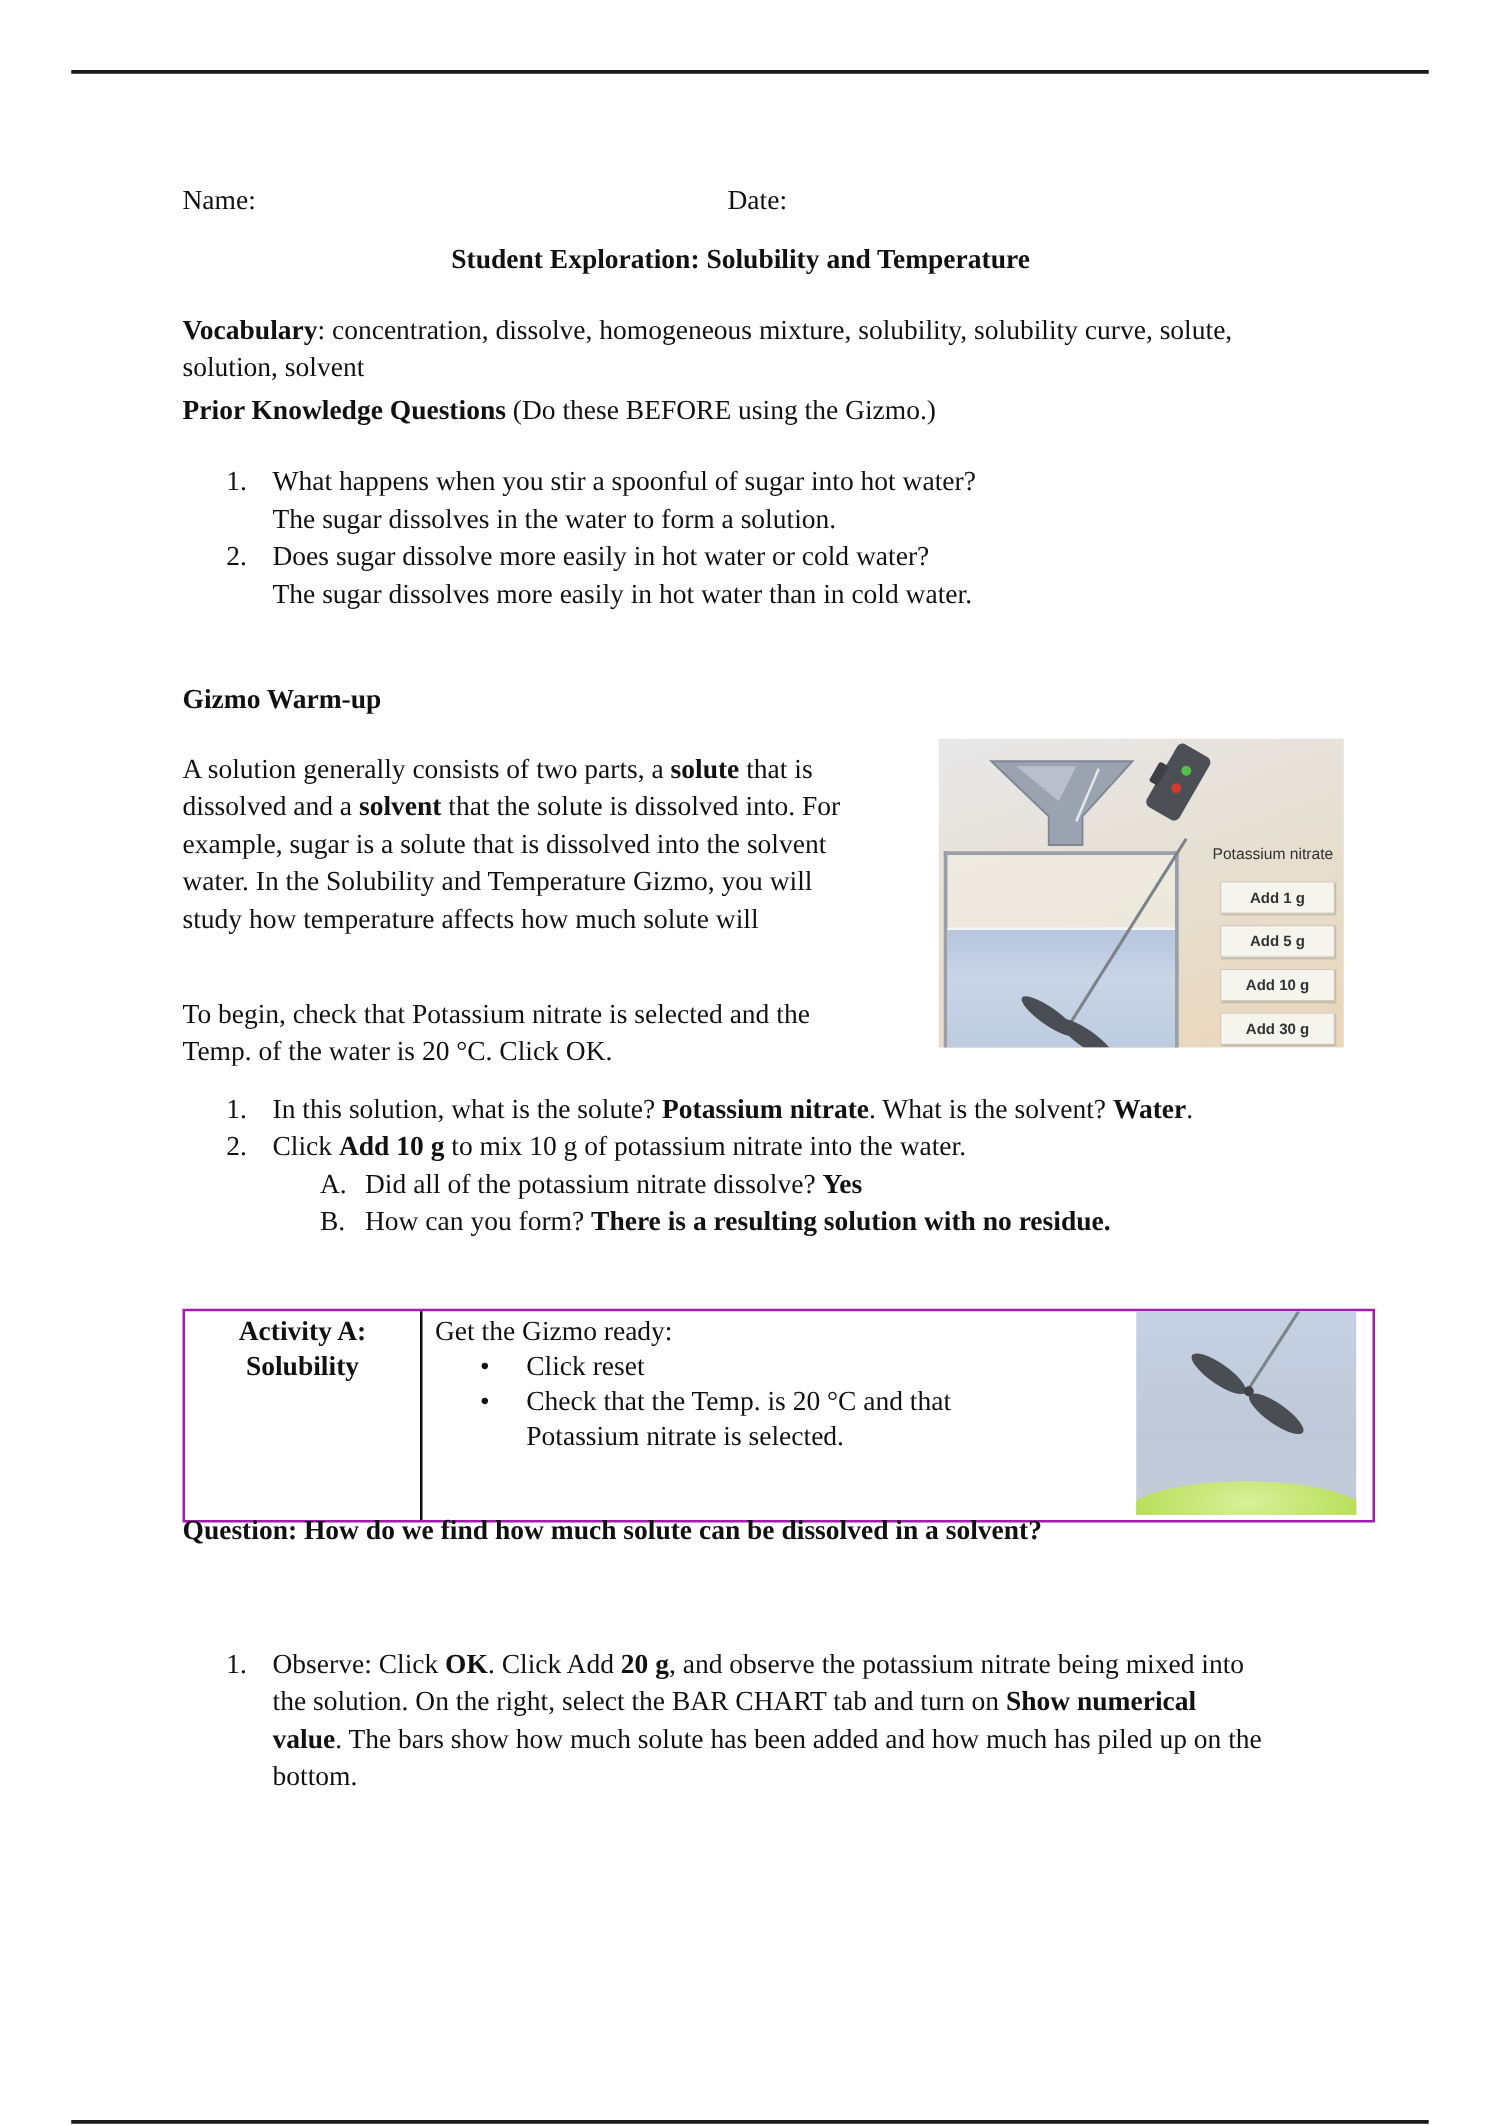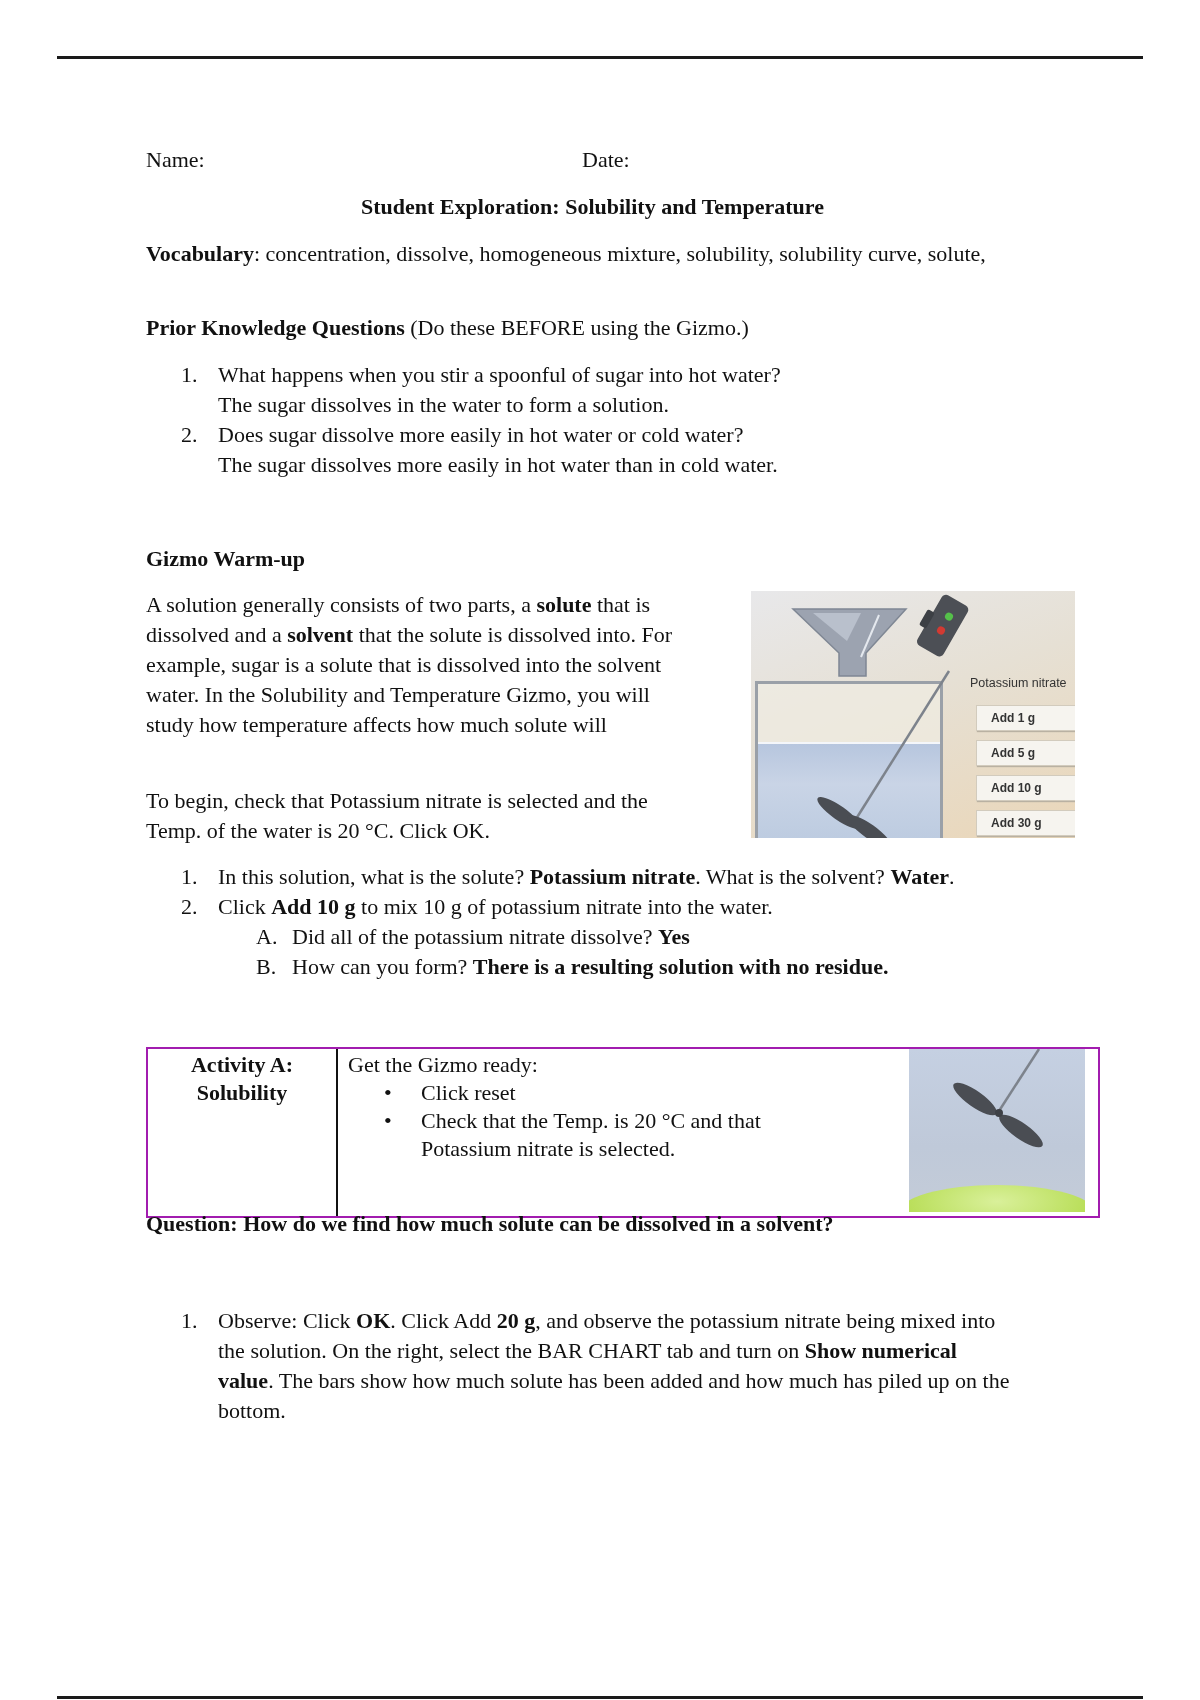--- a/index.html
+++ b/index.html
@@ -1,33 +1,33 @@
 <!DOCTYPE html>
 <html><head>
 <meta charset="utf-8">
 <style>
   html, body { margin: 0; padding: 0; background: #ffffff; }
   body { width: 1200px; height: 1700px; position: relative; overflow: hidden;
          font-family: "Liberation Serif", serif; color: #111; font-size: 22px; }
   .rule { position: absolute; left: 57px; width: 1086px; height: 3px; background: #1a1a1a; }
   .abs { position: absolute; white-space: nowrap; line-height: 30px; }
   b { font-weight: bold; }
-  .para { position: absolute; line-height: 30px; }
+  .para { position: absolute; line-height: 30px; margin-top: 10px; }
   .num { position: absolute; left: -37px; }
   
   .gizmo { position: absolute; left: 751px; top: 591px; width: 324px; height: 247px; overflow: hidden;
            background: linear-gradient(160deg, #e8e8ea 0%, #e6e0d4 45%, #ead6b8 100%); }
   .beaker { position: absolute; left: 4px; top: 90px; width: 182px; height: 160px;
             border: 3px solid #9aa0a8; border-bottom: none; background: rgba(240,236,226,0.7); }
   .water { position: absolute; left: 0; right: 0; top: 58px; bottom: 0;
            background: linear-gradient(180deg,#b7c6de 0%,#c9d4e6 40%,#bccbe0 100%); border-top: 2px solid #f4f6fa; }
   .gz-label { position: absolute; left: 219px; top: 85px; font-family: "Liberation Sans", sans-serif; font-size: 12.5px; color: #333; }
   .gz-btn { position: absolute; left: 225px; width: 90px; height: 24px; background: #f6f4ef;
             border: 1px solid #d2cbbd; box-shadow: 1px 1px 1px #b9b1a2; font-family: "Liberation Sans", sans-serif;
-            font-size: 12px; font-weight: bold; color: #333; line-height: 24px; padding-left: 14px; }
+            font-size: 12px; font-weight: bold; color: #333; text-align: center; line-height: 24px; }
   
   .tbl { position: absolute; left: 146px; top: 1047px; width: 950px; height: 167px; border: 2px solid #a21caf; }
   .tbl .divider { position: absolute; left: 188px; top: 0; bottom: 0; width: 2px; background: #111; }
   .tbl .c1 { position: absolute; left: 0; width: 188px; top: 2px; text-align: center; font-weight: bold; line-height: 28px; }
   .tbl .c2 { position: absolute; left: 200px; top: 2px; line-height: 28px; }
   .bul { position: relative; padding-left: 73px; }
   .bul .dot { position: absolute; left: 36px; }
   .tbl-img { position: absolute; left: 761px; top: 0; width: 176px; height: 163px; overflow: hidden;
              background: linear-gradient(180deg,#c5d0e2 0%,#bfc9d9 60%,#c4ccd8 100%); }
   .tbl-img .pile { position: absolute; left: -10px; right: -10px; bottom: -28px; height: 55px; border-radius: 50% 50% 0 0;
@@ -37,20 +37,21 @@
 <body>
 
 <div class="rule" style="top:56px;"></div>
 
 <div class="abs" style="left:146px; top:145px;">Name:</div>
 <div class="abs" style="left:582px; top:145px;">Date:</div>
 <div class="abs" style="left:361px; top:192px; font-weight:bold;">Student Exploration: Solubility and Temperature</div>
 
 <div class="para" style="left:146px; top:239px; width:960px;">
   <div><b>Vocabulary</b><span>: concentration, dissolve, homogeneous mixture, solubility, solubility curve, solute,</span></div>
+  <div>solution, solvent</div>
 </div>
 
 <div class="abs" style="left:146px; top:313px;">
   <b>Prior Knowledge Questions</b><span> (Do these BEFORE using the Gizmo.)</span>
 </div>
 <div class="para" style="left:218px; top:360px;">
   <span class="num">1.</span>
   <div>What happens when you stir a spoonful of sugar into hot water?</div>
   <div>The sugar dissolves in the water to form a solution.</div>
 </div>

